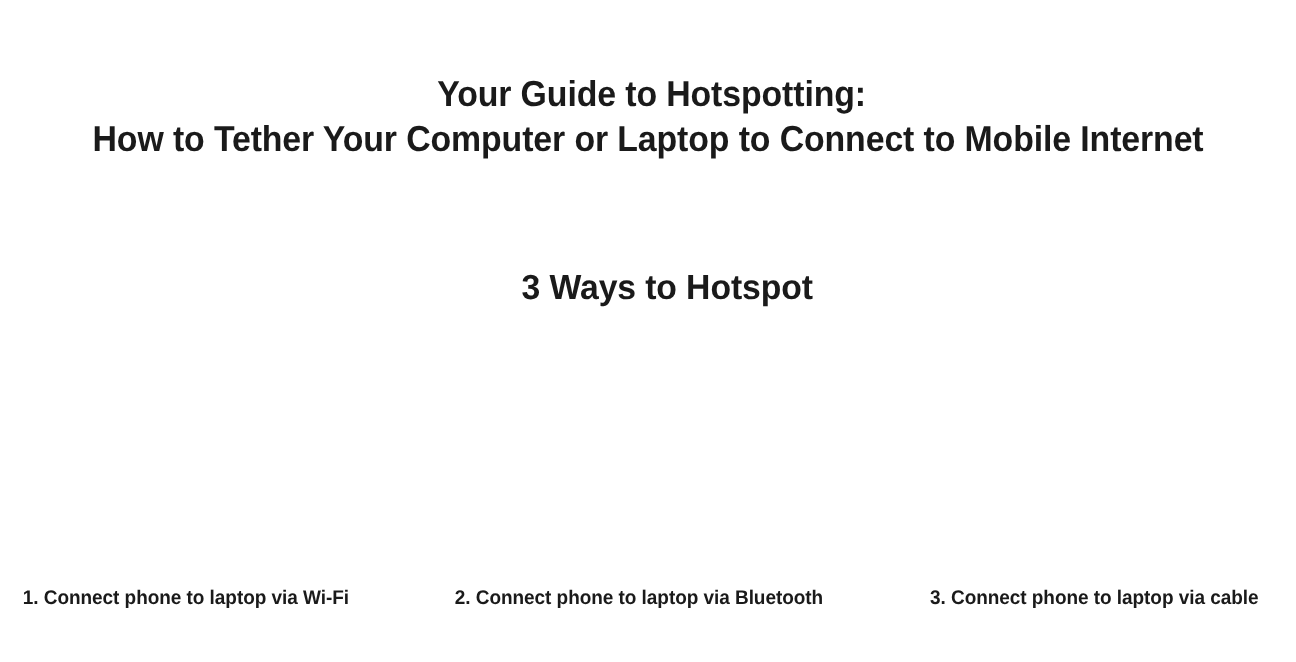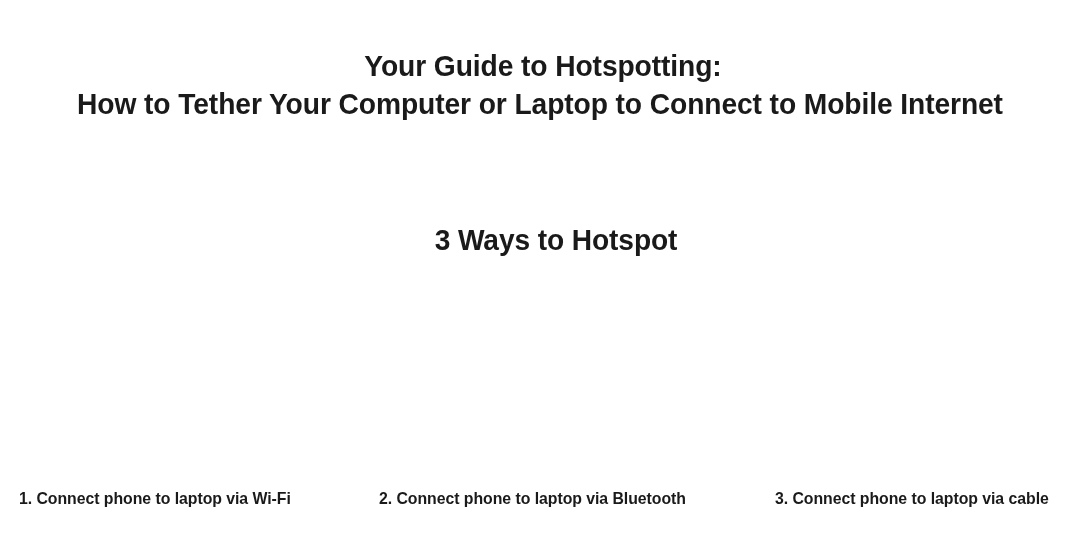--- a/index.html
+++ b/index.html
@@ -21,21 +21,21 @@
     position: relative;
     width: 1080px;
     height: 552px;
     background: #ffffff;
   }
 
   
   .title-block {
     position: absolute;
     left: 0;
-    top: 47px;
+    top: 60px;
     width: 1080px;
     text-align: center;
   }
   .title-line {
     display: block;
     font-size: 30px;
     line-height: 38px;
     font-weight: 700;
     letter-spacing: -0.1px;
     transform: scaleX(0.94);

